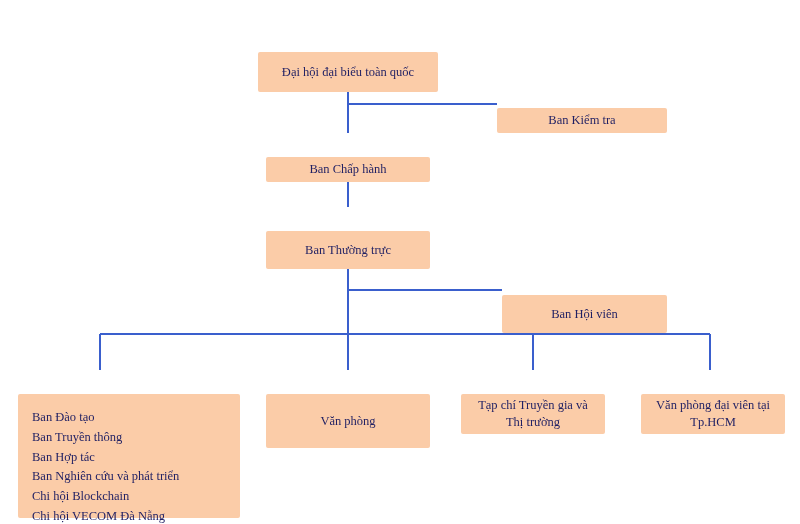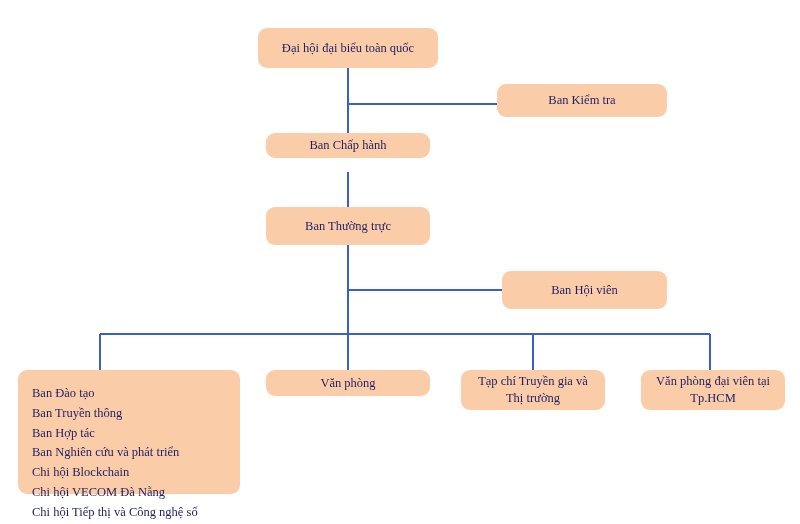--- a/index.html
+++ b/index.html
@@ -10,29 +10,30 @@
     position:relative;
     overflow:hidden;
   }
   #chart-root{position:absolute;left:0;top:0;width:800px;height:524px;}
 
   .connector-layer{position:absolute;left:0;top:0;width:800px;height:524px;}
 
   .node{
     position:absolute;
     background:#fbcca8;
-    border-radius:9px;
+    border-radius:2px;
     color:#1f1f63;
     display:flex;
     align-items:center;
     justify-content:center;
     text-align:center;
     font-size:12.5px;
     line-height:1.35;
     box-sizing:border-box;
+    margin-top:24px;
   }
   .node .label{display:block;white-space:pre-line;}
 
   .node-list{
     align-items:flex-start;
     justify-content:flex-start;
     padding:14px 12px 12px 14px;
     text-align:left;
   }
   .node-list .label{
@@ -65,21 +66,21 @@
       <line x1="348" y1="334" x2="348" y2="370"></line>
       <line x1="533" y1="334" x2="533" y2="370"></line>
       <line x1="710" y1="334" x2="710" y2="370"></line>
     </g>
   </svg>
 
   <div class="node" style="left:258px;top:28px;width:180px;height:40px;">
     <span class="label">Đại hội đại biểu toàn quốc</span>
   </div>
 
-  <div class="node" style="left:497px;top:84px;width:170px;height:33px;">
+  <div class="node" style="left:497px;top:84px;width:170px;height:25px;">
     <span class="label">Ban Kiểm tra</span>
   </div>
 
   <div class="node" style="left:266px;top:133px;width:164px;height:25px;">
     <span class="label">Ban Chấp hành</span>
   </div>
 
   <div class="node" style="left:266px;top:207px;width:164px;height:38px;">
     <span class="label">Ban Thường trực</span>
   </div>
@@ -92,21 +93,21 @@
     <span class="label">Ban Đào tạo
 Ban Truyền thông
 Ban Hợp tác
 Ban Nghiên cứu và phát triển
 Chi hội Blockchain
 Chi hội VECOM Đà Nẵng
 Chi hội Tiếp thị và Công nghệ số
 Liên minh hỗ trợ xuất khẩu Việt Nam</span>
   </div>
 
-  <div class="node" style="left:266px;top:370px;width:164px;height:26px;">
+  <div class="node" style="left:266px;top:370px;width:164px;height:54px;">
     <span class="label">Văn phòng</span>
   </div>
 
   <div class="node" style="left:461px;top:370px;width:144px;height:40px;">
     <span class="label">Tạp chí Truyền gia và
 Thị trường</span>
   </div>
 
   <div class="node" style="left:641px;top:370px;width:144px;height:40px;">
     <span class="label">Văn phòng đại viên tại

